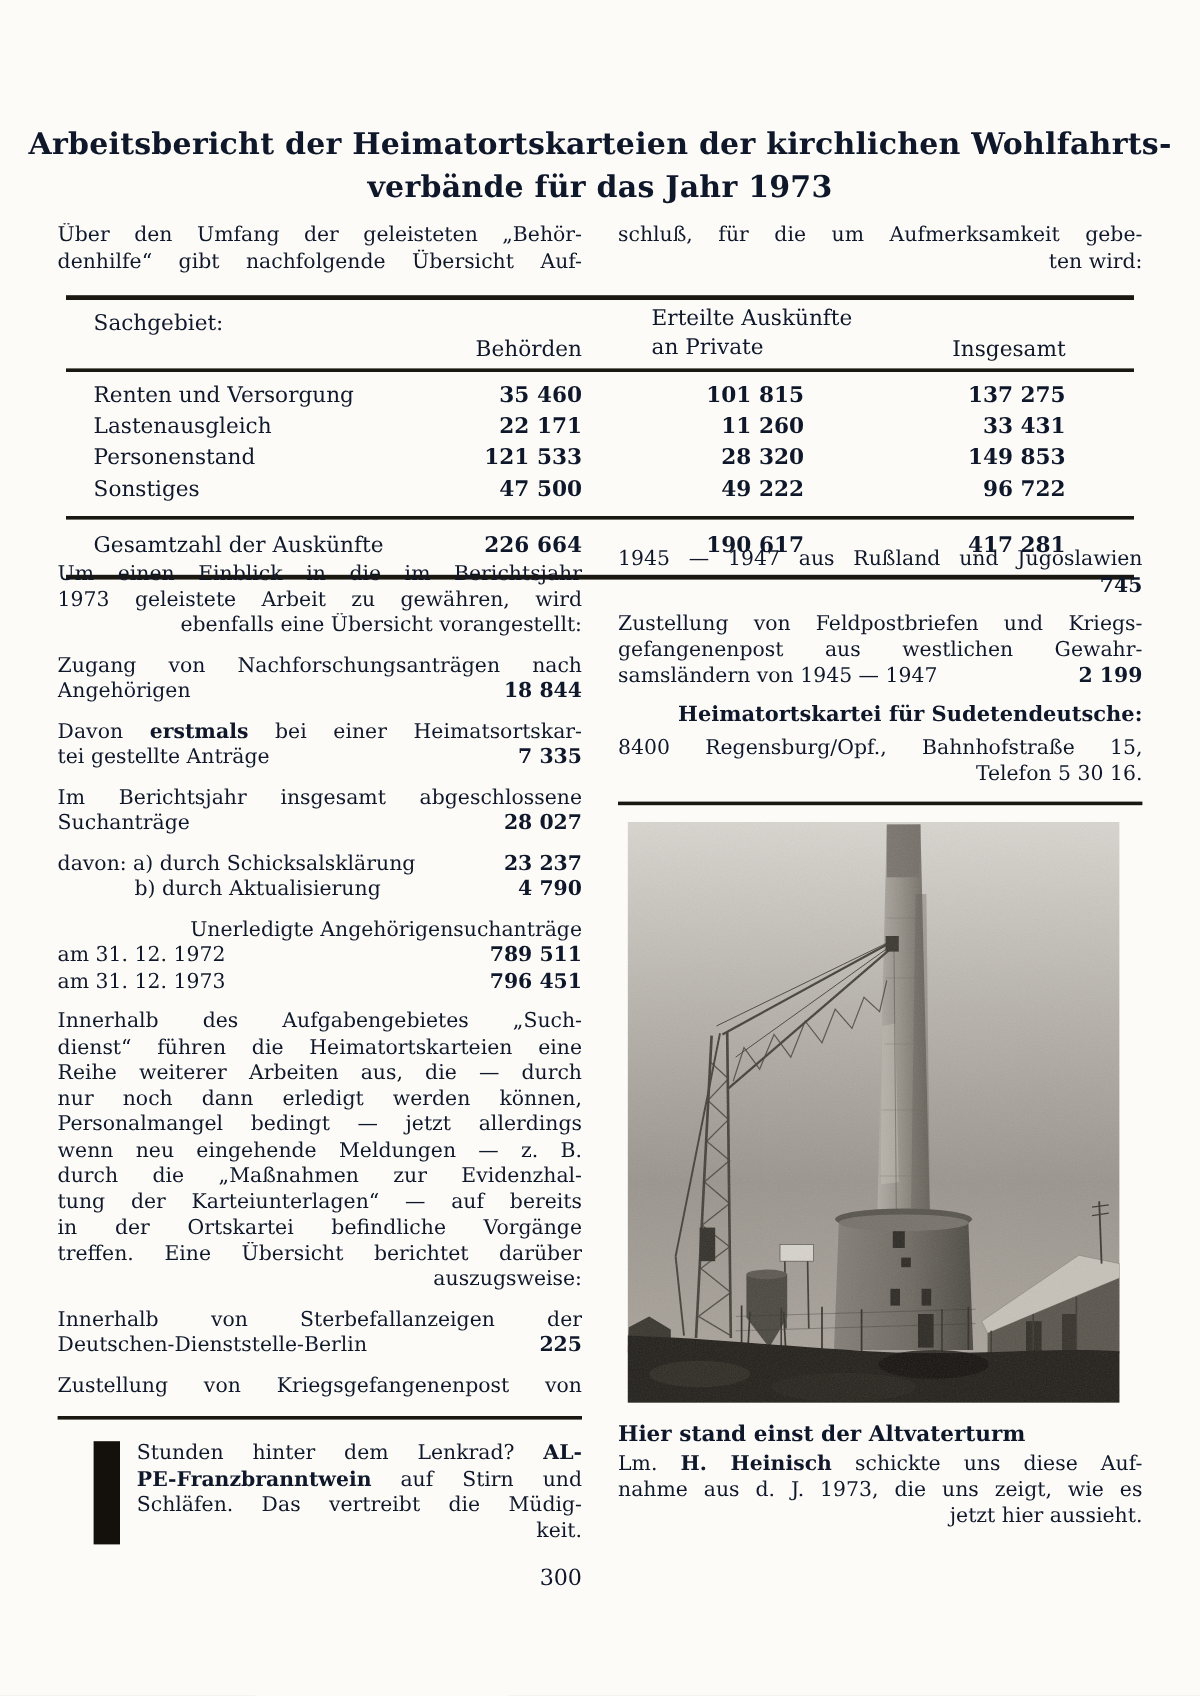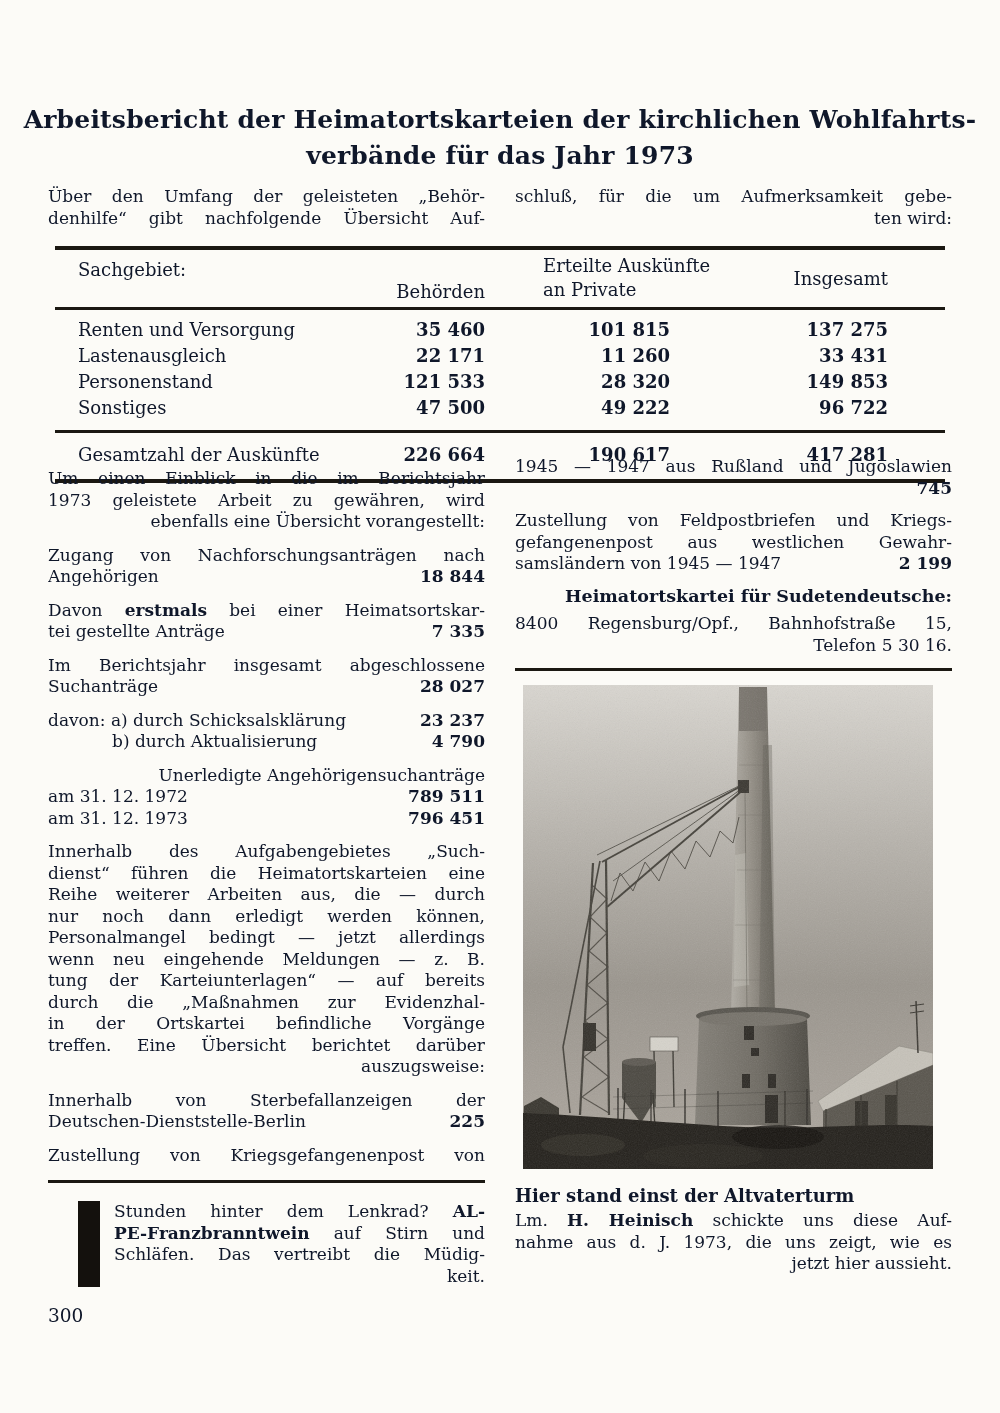--- a/index.html
+++ b/index.html
@@ -24,21 +24,21 @@
 
   
   .rtable{position:absolute;top:246px;left:55px;width:890px;box-sizing:border-box;}
   .rule-h{height:4px;background:#1b1812;}
   .rule-m{height:3px;background:#1b1812;}
   .tgrid{display:grid;grid-template-columns:338px 92px 185px 218px;box-sizing:border-box;padding-right:57px;width:890px;}
   .thead{min-height:57px;font-size:18px;}
   .thead .h1{padding:9px 0 0 23px;}
   .thead .h2{align-self:end;text-align:right;padding-bottom:5px;}
   .thead .h3{align-self:end;padding-left:58px;white-space:nowrap;padding-bottom:5px;line-height:24px;}
-  .thead .h4{align-self:end;text-align:right;padding-bottom:18px;}
+  .thead .h4{align-self:end;text-align:right;padding-bottom:5px;}
   .tbody{padding-top:7px;padding-bottom:9px;}
   .trow{display:grid;grid-template-columns:338px 92px 185px 218px;box-sizing:border-box;padding-right:57px;width:890px;line-height:26px;font-size:18px;}
   .trow .c1{padding-left:23px;}
   .trow .num{text-align:right;font-weight:bold;}
   .ttotal{padding-top:9px;padding-bottom:11px;}
 
   
   .colL{position:absolute;top:468px;left:48px;width:437px;}
   .colR{position:absolute;top:456px;left:515px;width:437px;}
   .block{margin-bottom:11px;}
@@ -54,21 +54,21 @@
 
   
   .caption{margin-top:16px;}
   .caption-title{font-weight:bold;font-size:18px;line-height:22px;margin-bottom:3px;}
 
   
   .ad{display:flex;margin-top:18px;}
   .ad-bar{width:22px;height:86px;background:#14110d;margin-left:30px;flex:none;}
   .ad-text{margin-left:14px;width:373px;}
 
-  .pagenum{margin-top:18px;font-size:18.5px;}
+  .pagenum{margin-top:18px;font-size:18.5px;text-align:right;}
 </style>
 </head>
 <body>
 
 <div id="page">
 
   <div class="title">
     <div>Arbeitsbericht der Heimatortskarteien der kirchlichen Wohlfahrts-</div>
     <div>verbände für das Jahr 1973</div>
   </div>
@@ -180,22 +180,22 @@
           <span class="val">796 451</span>
         </div>
       </div>
     <div class="block">
         <div class="tl j"><span class="tx"><span>Innerhalb des Aufgabengebietes „Such-</span></span></div>
         <div class="tl j"><span class="tx"><span>dienst“ führen die Heimatortskarteien eine</span></span></div>
         <div class="tl j"><span class="tx"><span>Reihe weiterer Arbeiten aus, die — durch</span></span></div>
         <div class="tl j"><span class="tx"><span>nur noch dann erledigt werden können,</span></span></div>
         <div class="tl j"><span class="tx"><span>Personalmangel bedingt — jetzt allerdings</span></span></div>
         <div class="tl j"><span class="tx"><span>wenn neu eingehende Meldungen — z. B.</span></span></div>
+        <div class="tl j"><span class="tx"><span>durch die „Maßnahmen zur Evidenzhal-</span></span></div>
         <div class="tl j"><span class="tx"><span>tung der Karteiunterlagen“ — auf bereits</span></span></div>
-        <div class="tl j"><span class="tx"><span>durch die „Maßnahmen zur Evidenzhal-</span></span></div>
         <div class="tl j"><span class="tx"><span>in der Ortskartei befindliche Vorgänge</span></span></div>
         <div class="tl j"><span class="tx"><span>treffen. Eine Übersicht berichtet darüber</span></span></div>
         <div class="tl"><span class="tx"><span>auszugsweise:</span></span></div>
       </div>
     <div class="block">
         <div class="tl j"><span class="tx"><span>Innerhalb von Sterbefallanzeigen der</span></span></div>
         <div class="tl wv">
           <span class="tx"><span>Deutschen-Dienststelle-Berlin</span></span>
           <span class="val">225</span>
         </div>

